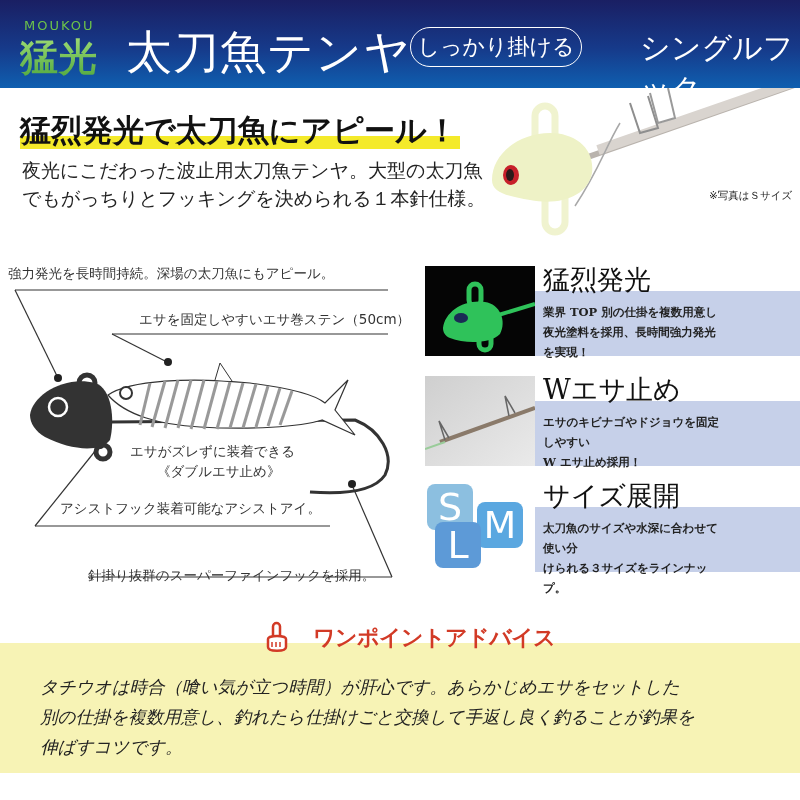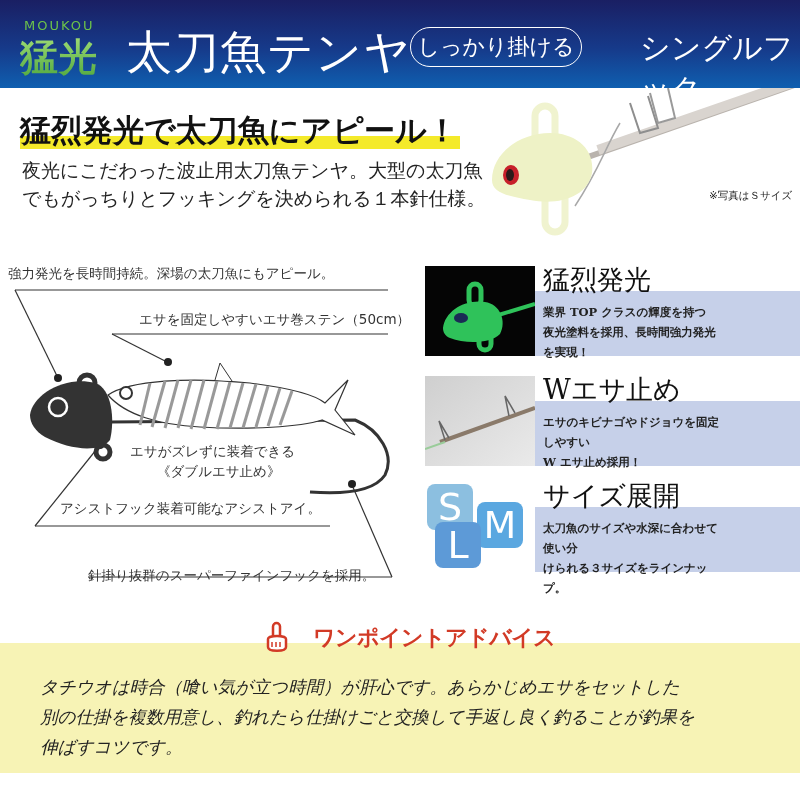--- a/index.html
+++ b/index.html
@@ -134,21 +134,21 @@
     <rect width="110" height="90" fill="#050505"></rect>
     <line x1="70" y1="50" x2="110" y2="38" stroke="#2fc25a" stroke-width="4"></line>
     <rect x="44" y="18" width="12" height="22" rx="6" fill="none" stroke="#2fc25a" stroke-width="5"></rect>
     <rect x="54" y="62" width="12" height="22" rx="6" fill="none" stroke="#2fc25a" stroke-width="5"></rect>
     <path d="M18 62 C20 45,40 33,60 36 C75 38,82 55,75 68 C65 78,40 78,25 72 C20 70,18 66,18 62 Z" fill="#2fc25a"></path>
     <ellipse cx="36" cy="52" rx="7" ry="5" fill="#1a2a55"></ellipse>
   </svg>
   <div class="band"></div>
   <div class="ctitle">猛烈発光</div>
   <div class="cdesc">
-    <div>業界 TOP クラスの輝度を持つ</div>
+    <div>業界 TOP 別の仕掛を複数用意し</div>
     <div>夜光塗料を採用、長時間強力発光を実現！</div>
   </div>
 </div>
 
 <div class="card" style="top:376px;">
   <svg class="thumb" viewBox="0 0 110 90" width="110" height="90">
     <defs>
         <linearGradient id="g2" x1="0" y1="0" x2="1" y2="1">
           <stop offset="0" stop-color="#cfcfcf"></stop>
           <stop offset="1" stop-color="#eaeaea"></stop>

